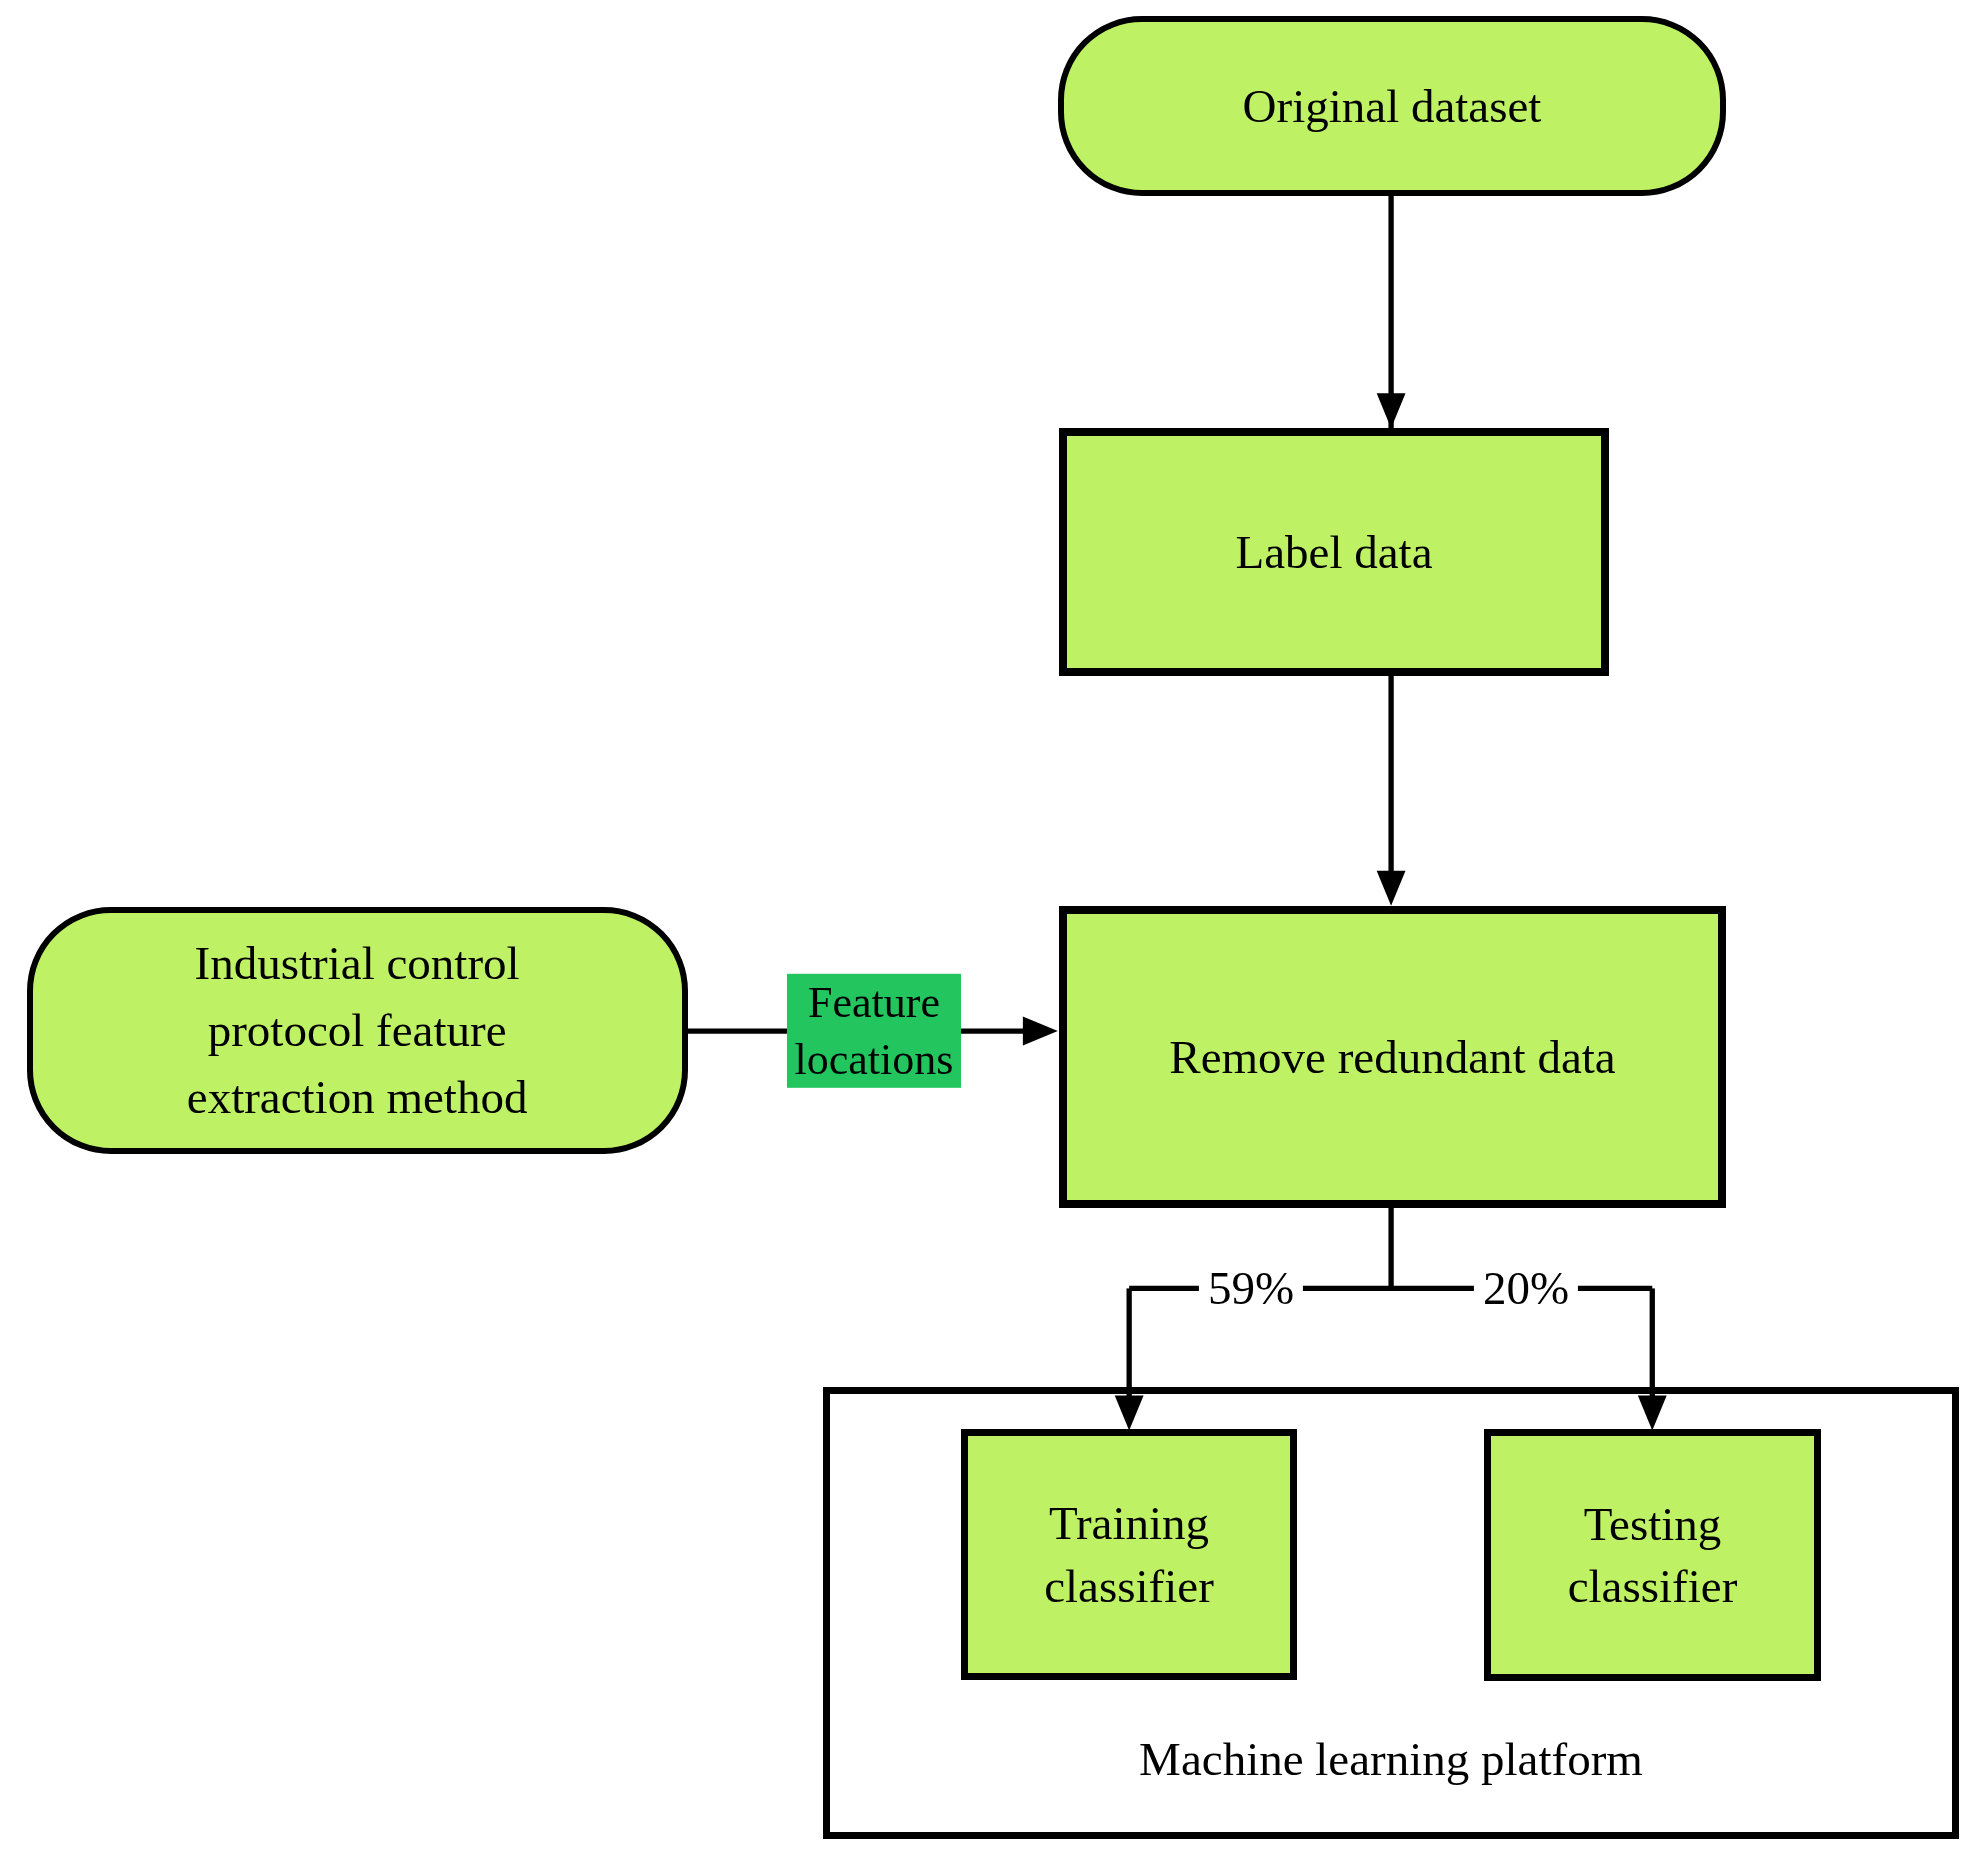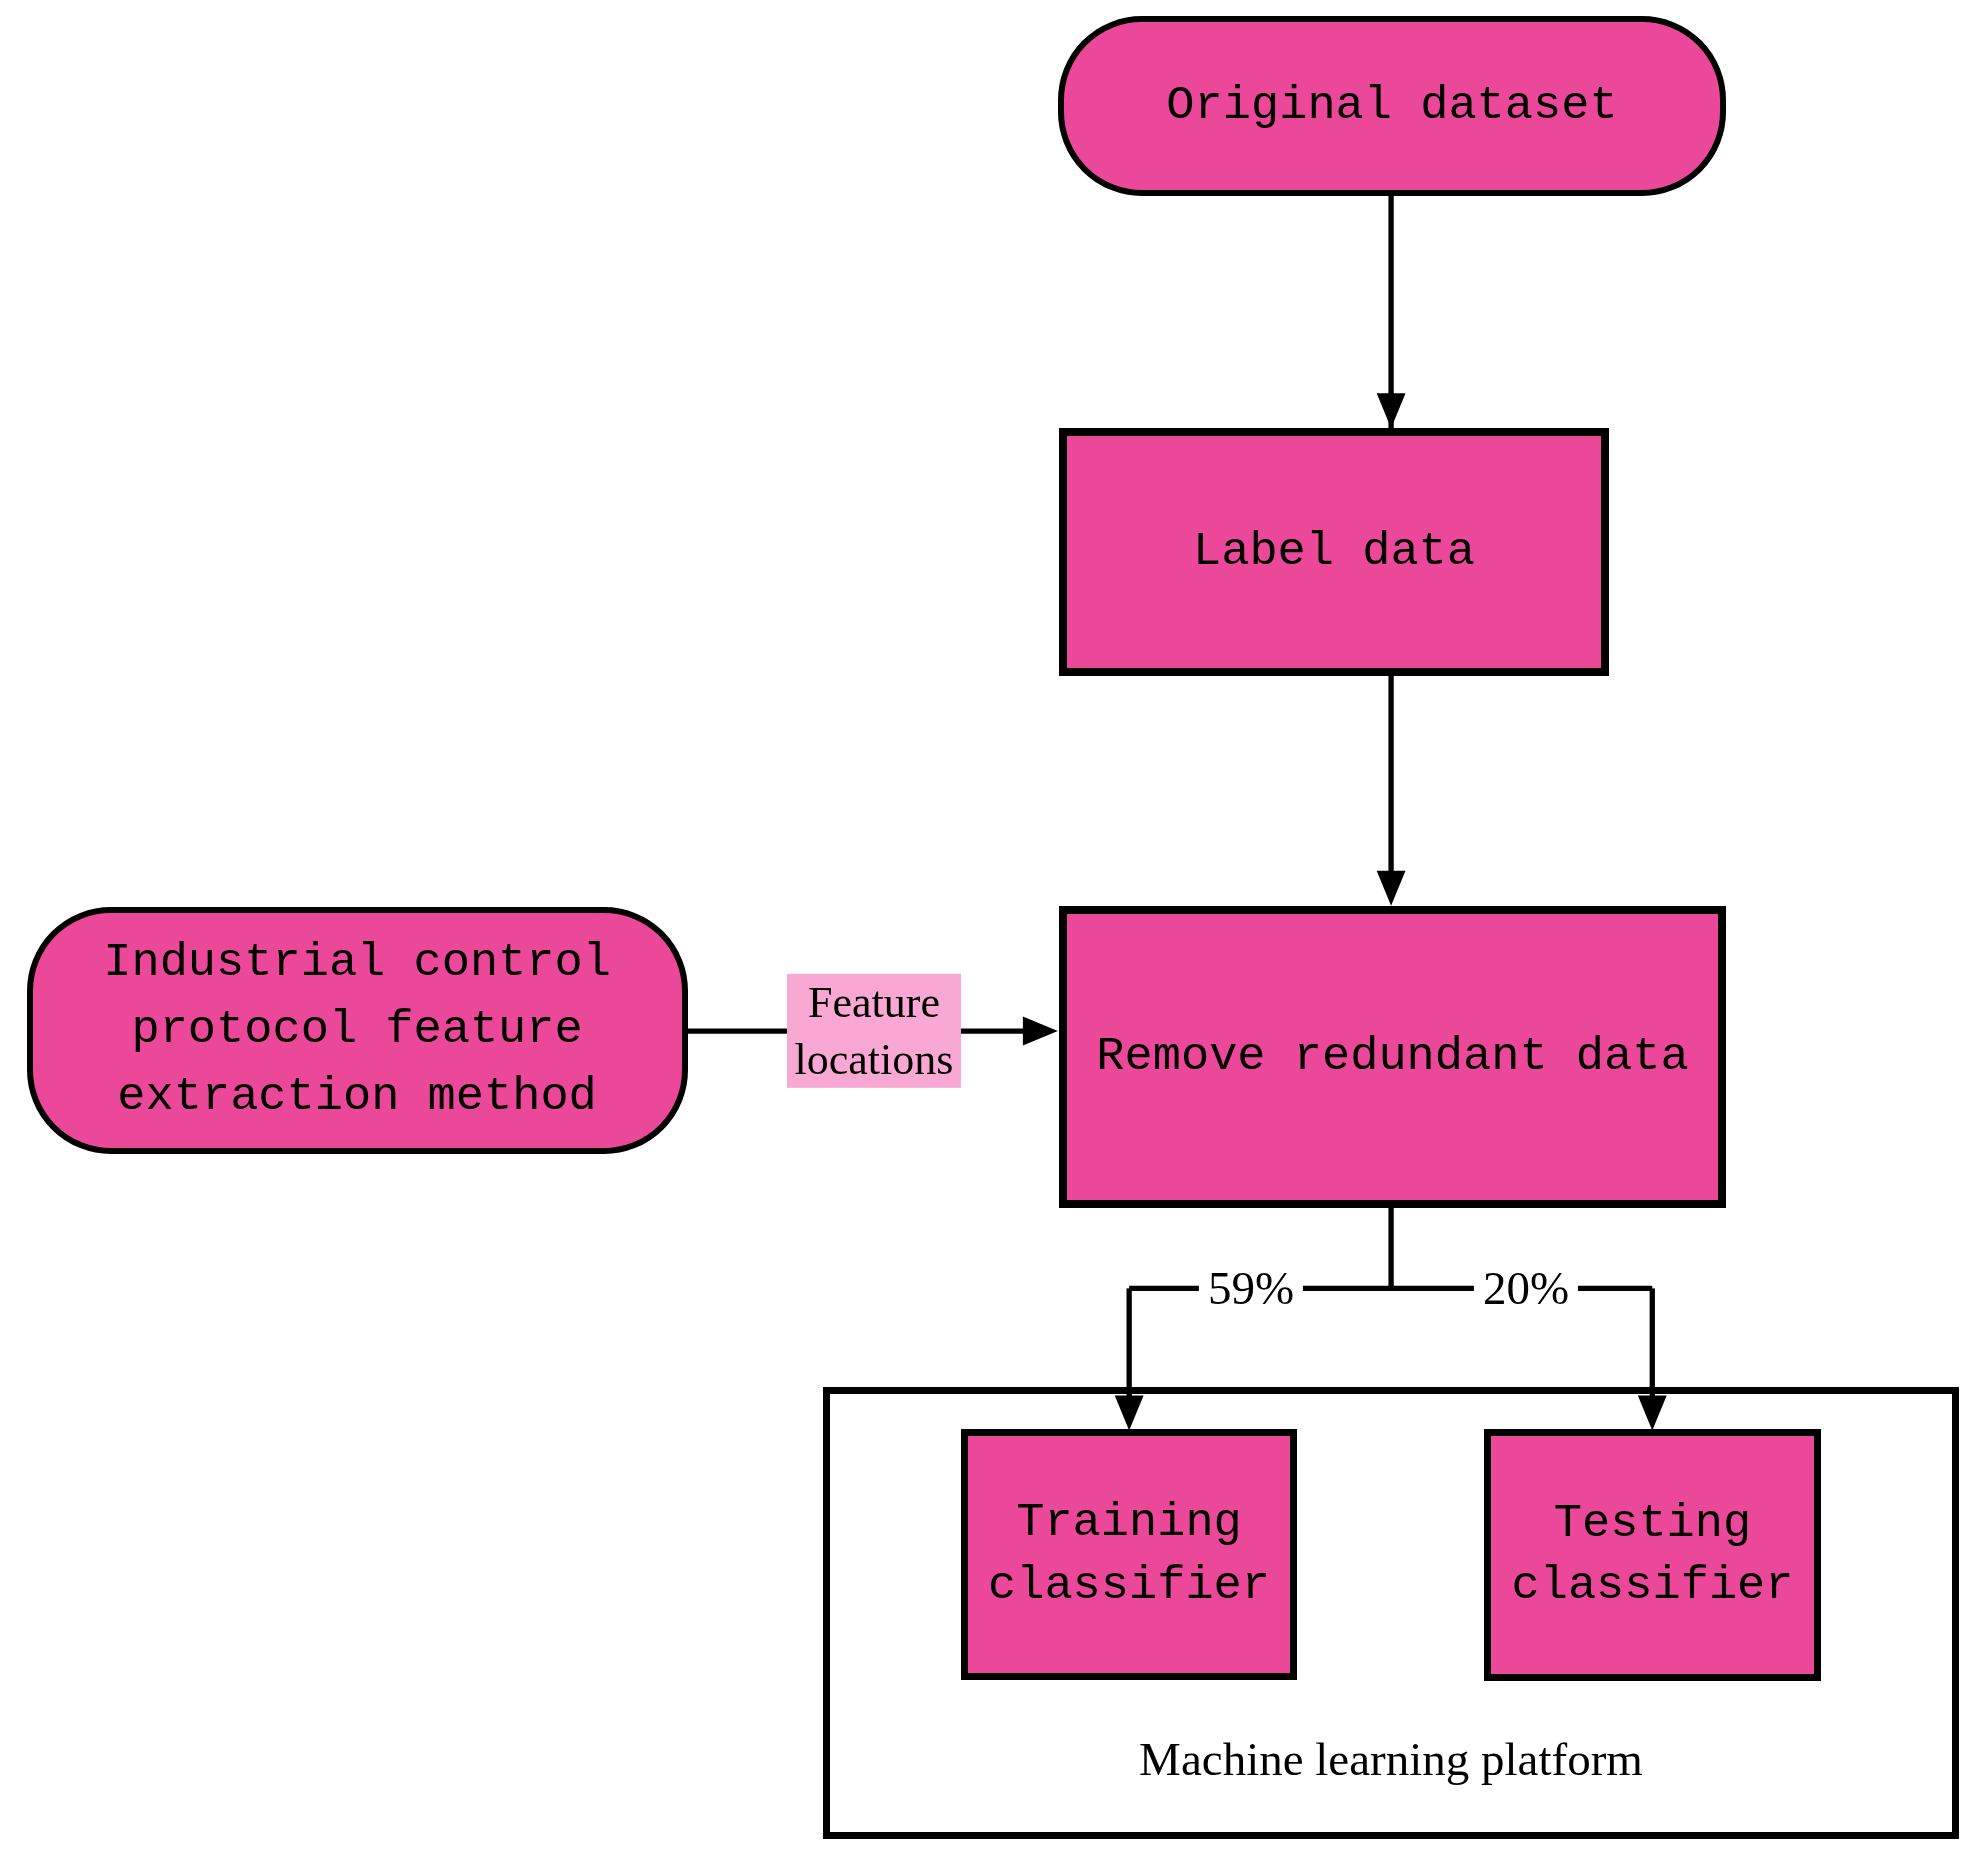--- a/index.html
+++ b/index.html
@@ -18,51 +18,50 @@
   .connectors {
     position: absolute;
     left: 0;
     top: 0;
     width: 1985px;
     height: 1851px;
   }
   .node {
     position: absolute;
     box-sizing: border-box;
-    background: #ec4899;
+    background: #bef264;
     border: 7.6px solid #000000;
     display: flex;
     align-items: center;
     justify-content: center;
     text-align: center;
     font-size: 47px;
     line-height: 1.42;
     white-space: pre-line;
-    font-family: Liberation Mono, monospace;
   }
   .stadium {
     border-radius: 84px;
     border-width: 6.8px;
   }
   .container-box {
     position: absolute;
     box-sizing: border-box;
     background: transparent;
     border: 7.6px solid #000000;
   }
   .container-caption {
     position: absolute;
     transform: translate(-50%, -50%);
     font-size: 47px;
     white-space: nowrap;
   }
   .edge-label {
     position: absolute;
     transform: translate(-50%, -50%);
-    background: #f9a8d4;
+    background: #22c55e;
     text-align: center;
     font-size: 44px;
     line-height: 1.3;
     white-space: pre-line;
     padding: 0 7.6px;
   }
   .pct-label {
     position: absolute;
     transform: translate(-50%, -50%);
     background: #ffffff;

